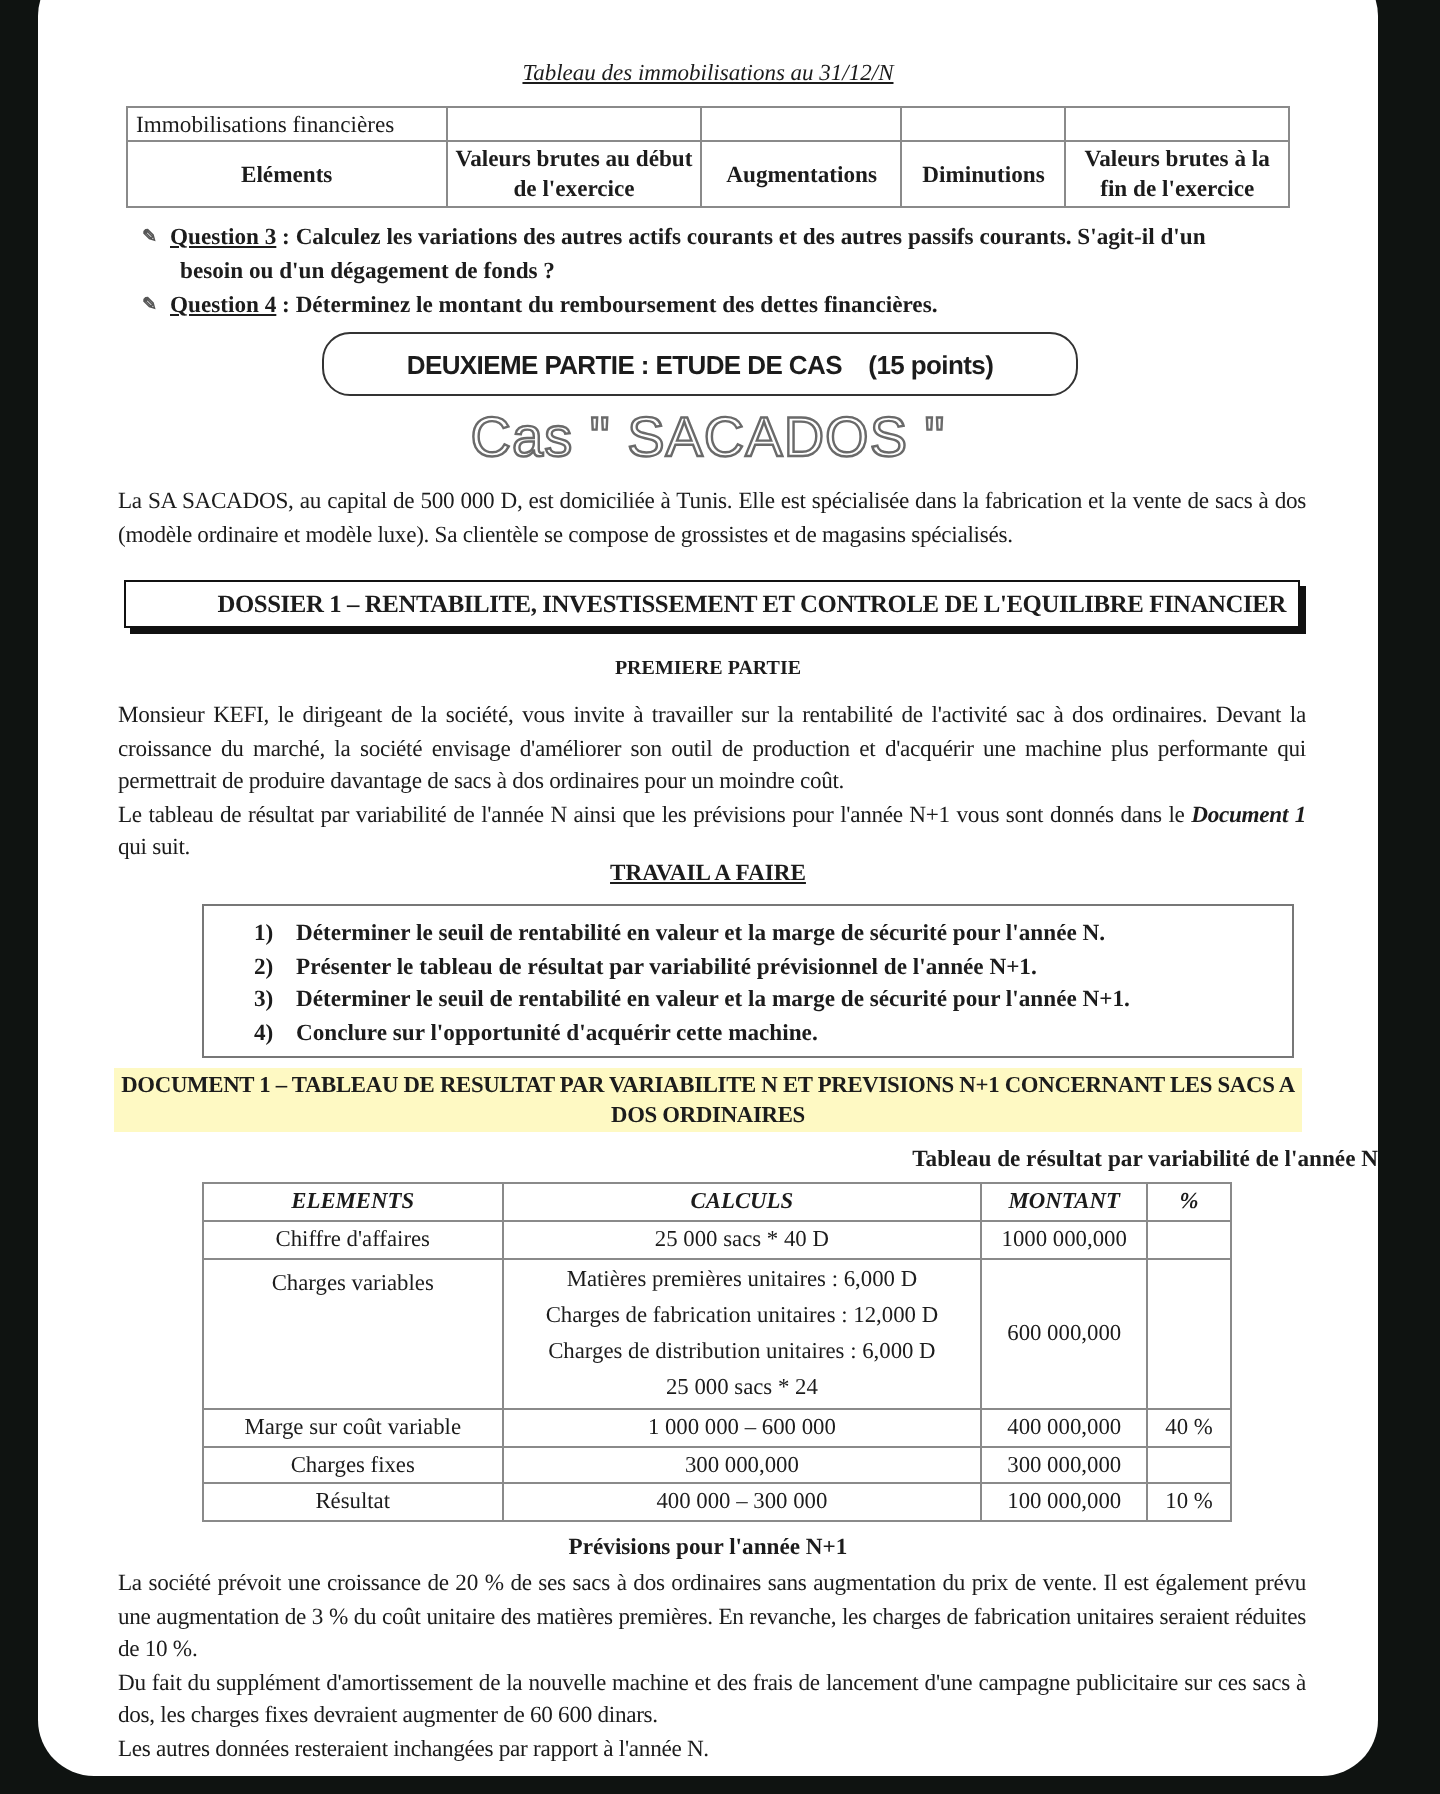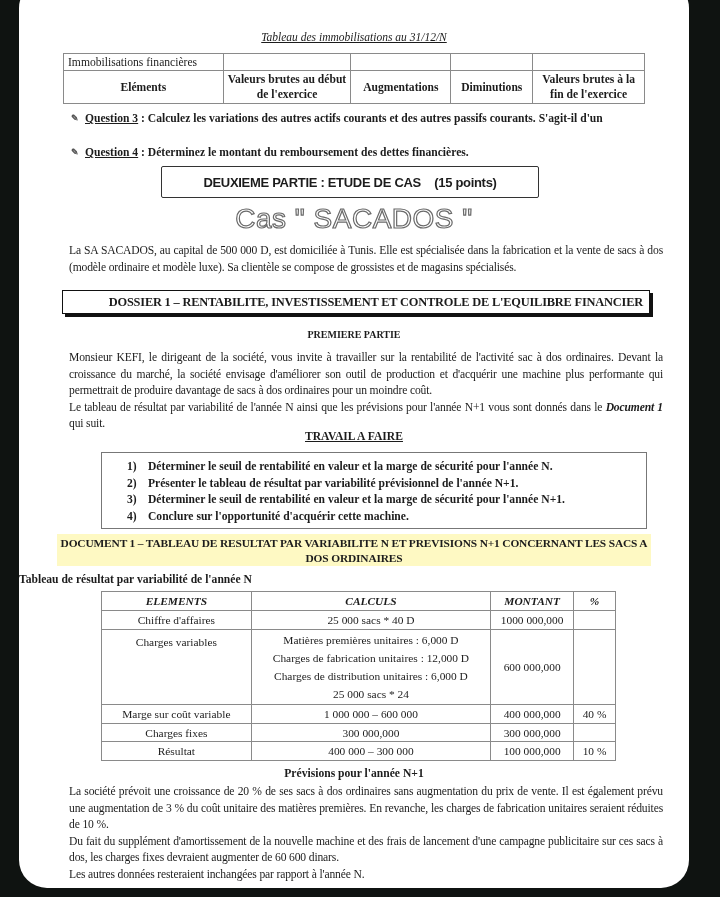--- a/index.html
+++ b/index.html
@@ -3,39 +3,39 @@
   <meta charset="utf-8">
   <style>
     * { box-sizing: border-box; margin: 0; padding: 0; }
     html, body { width: 720px; height: 897px; background: #0f1311; overflow: hidden; }
     body { position: relative; font-family: "Liberation Serif", serif; color: #1c1c1c; }
     .page {
       position: absolute; left: 19px; top: -20px; width: 670px; height: 908px;
       background: #ffffff; border-radius: 28px; overflow: hidden;
     }
     .abs { position: absolute; }
-    .p-text { font-size: 11.6px; line-height: 16.6px; letter-spacing: -0.15px; margin-left: 10px; }
+    .p-text { font-size: 11.6px; line-height: 16.6px; letter-spacing: -0.15px; }
 
     
     .top-caption { left: 0; width: 670px; top: 51px; text-align: center; font-size: 11.5px; font-style: italic; text-decoration: underline; }
     table { border-collapse: collapse; }
     .t1 { left: 44px; top: 73px; width: 582px; }
     .t1 td, .t1 th { border: 1px solid #8a8a8a; font-size: 11.6px; line-height: 15px; }
     .t1 th { font-weight: bold; text-align: center; height: 33px; padding: 1px 3px; }
     .t1 td { height: 17px; padding: 0 4px; }
 
     
     .q { left: 52px; width: 600px; font-weight: bold; font-size: 11.6px; line-height: 16.6px; }
     .q .ico { display: inline-block; width: 14px; font-size: 9px; color: #555; vertical-align: 1px; }
     .q .lbl { text-decoration: underline; }
     .q .indent { padding-left: 19px; }
 
     .part-box {
       left: 142px; top: 186px; width: 378px; height: 32px;
-      border: 1.5px solid #333; border-radius: 2px;
+      border: 1.5px solid #333; border-radius: 14px;
       font-family: "Liberation Sans", sans-serif; font-weight: bold; font-size: 13px;
       display: flex; align-items: center; justify-content: center; letter-spacing: -0.3px;
     }
     .cas-title {
       left: 0; width: 670px; top: 222px; text-align: center;
       font-family: "Liberation Sans", sans-serif; font-size: 28px; letter-spacing: 0.5px;
       color: #ffffff; -webkit-text-stroke: 1.2px #6a6a6a; line-height: 34px;
     }
     .intro { left: 40px; top: 263px; width: 594px; text-align: justify; }
 
@@ -54,21 +54,21 @@
       left: 82px; top: 472px; width: 546px; height: 77px;
       border: 1px solid #777; padding: 6px 0 0 25px;
     }
     .tasks li { list-style: none; font-weight: bold; font-size: 11.6px; line-height: 16.6px; }
     .tasks li span.num { display: inline-block; width: 21px; }
 
     .doc-band {
       left: 38px; top: 554px; width: 594px; height: 32px; background: #fef9c3;
       text-align: center; font-weight: bold; font-size: 11.4px; line-height: 14.5px; padding-top: 2px; letter-spacing: -0.15px;
     }
-    .tab-caption { left: 0; width: 670px; top: 593px; text-align: left; font-weight: bold; font-size: 11.6px; }
+    .tab-caption { left: 0; width: 670px; top: 593px; text-align: right; font-weight: bold; font-size: 11.6px; }
 
     .t2 { left: 82px; top: 611px; width: 515px; }
     .t2 td, .t2 th { border: 1px solid #8a8a8a; font-size: 11.4px; text-align: center; padding: 0 3px; }
     .t2 th { font-style: italic; font-weight: bold; height: 19px; }
     .t2 td { height: 18.5px; }
     .t2 td.top { vertical-align: top; padding-top: 6px; }
     .t2 .calc-lines div { line-height: 18.2px; }
 
     .prev-caption { left: 0; width: 670px; top: 787px; text-align: center; font-weight: bold; font-size: 11.6px; }
     .para2 { left: 40px; top: 804px; width: 594px; text-align: justify; }
@@ -95,20 +95,21 @@
       <th style="width:128px">Valeurs brutes au début de l'exercice</th>
       <th style="width:100px">Augmentations</th>
       <th style="width:82px">Diminutions</th>
       <th style="width:112px">Valeurs brutes à la fin de l'exercice</th>
     </tr>
   </tbody>
     </table>
 
   <div class="abs q" style="top:130px">
     <span class="ico">✎</span><span class="lbl">Question 3</span><span> : Calculez les variations des autres actifs courants et des autres passifs courants. S'agit-il d'un</span>
+    <div class="indent">besoin ou d'un dégagement de fonds ?</div>
   </div>
   <div class="abs q" style="top:164px">
     <span class="ico">✎</span><span class="lbl">Question 4</span><span> : Déterminez le montant du remboursement des dettes financières.</span>
   </div>
 
   <div class="abs part-box" style="white-space:pre">DEUXIEME PARTIE : ETUDE DE CAS    (15 points)</div>
 
   <div class="abs cas-title">Cas " SACADOS "</div>
 
   <div class="abs intro p-text">La SA SACADOS, au capital de 500 000 D, est domiciliée à Tunis. Elle est spécialisée dans la fabrication et la vente de sacs à dos (modèle ordinaire et modèle luxe). Sa clientèle se compose de grossistes et de magasins spécialisés.</div>

